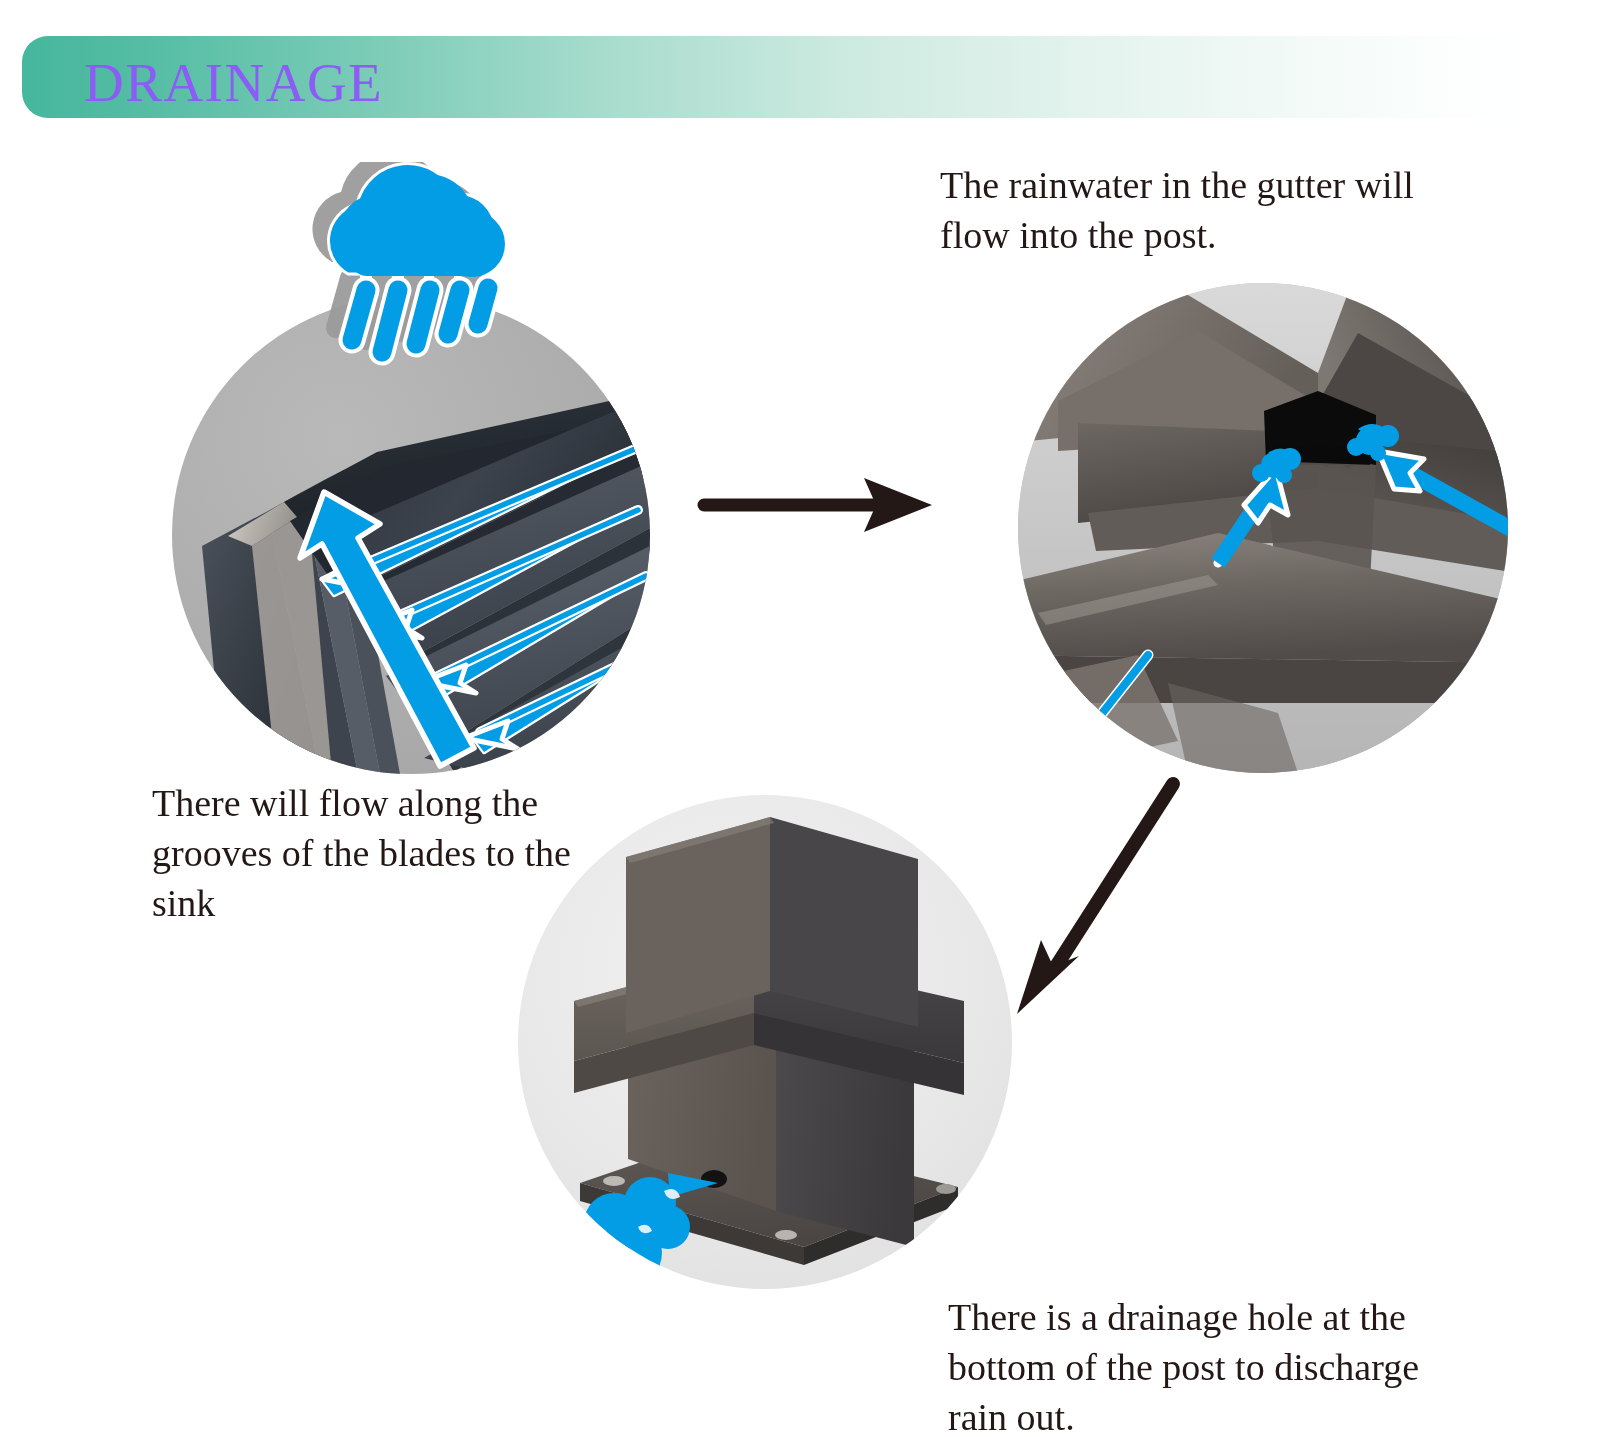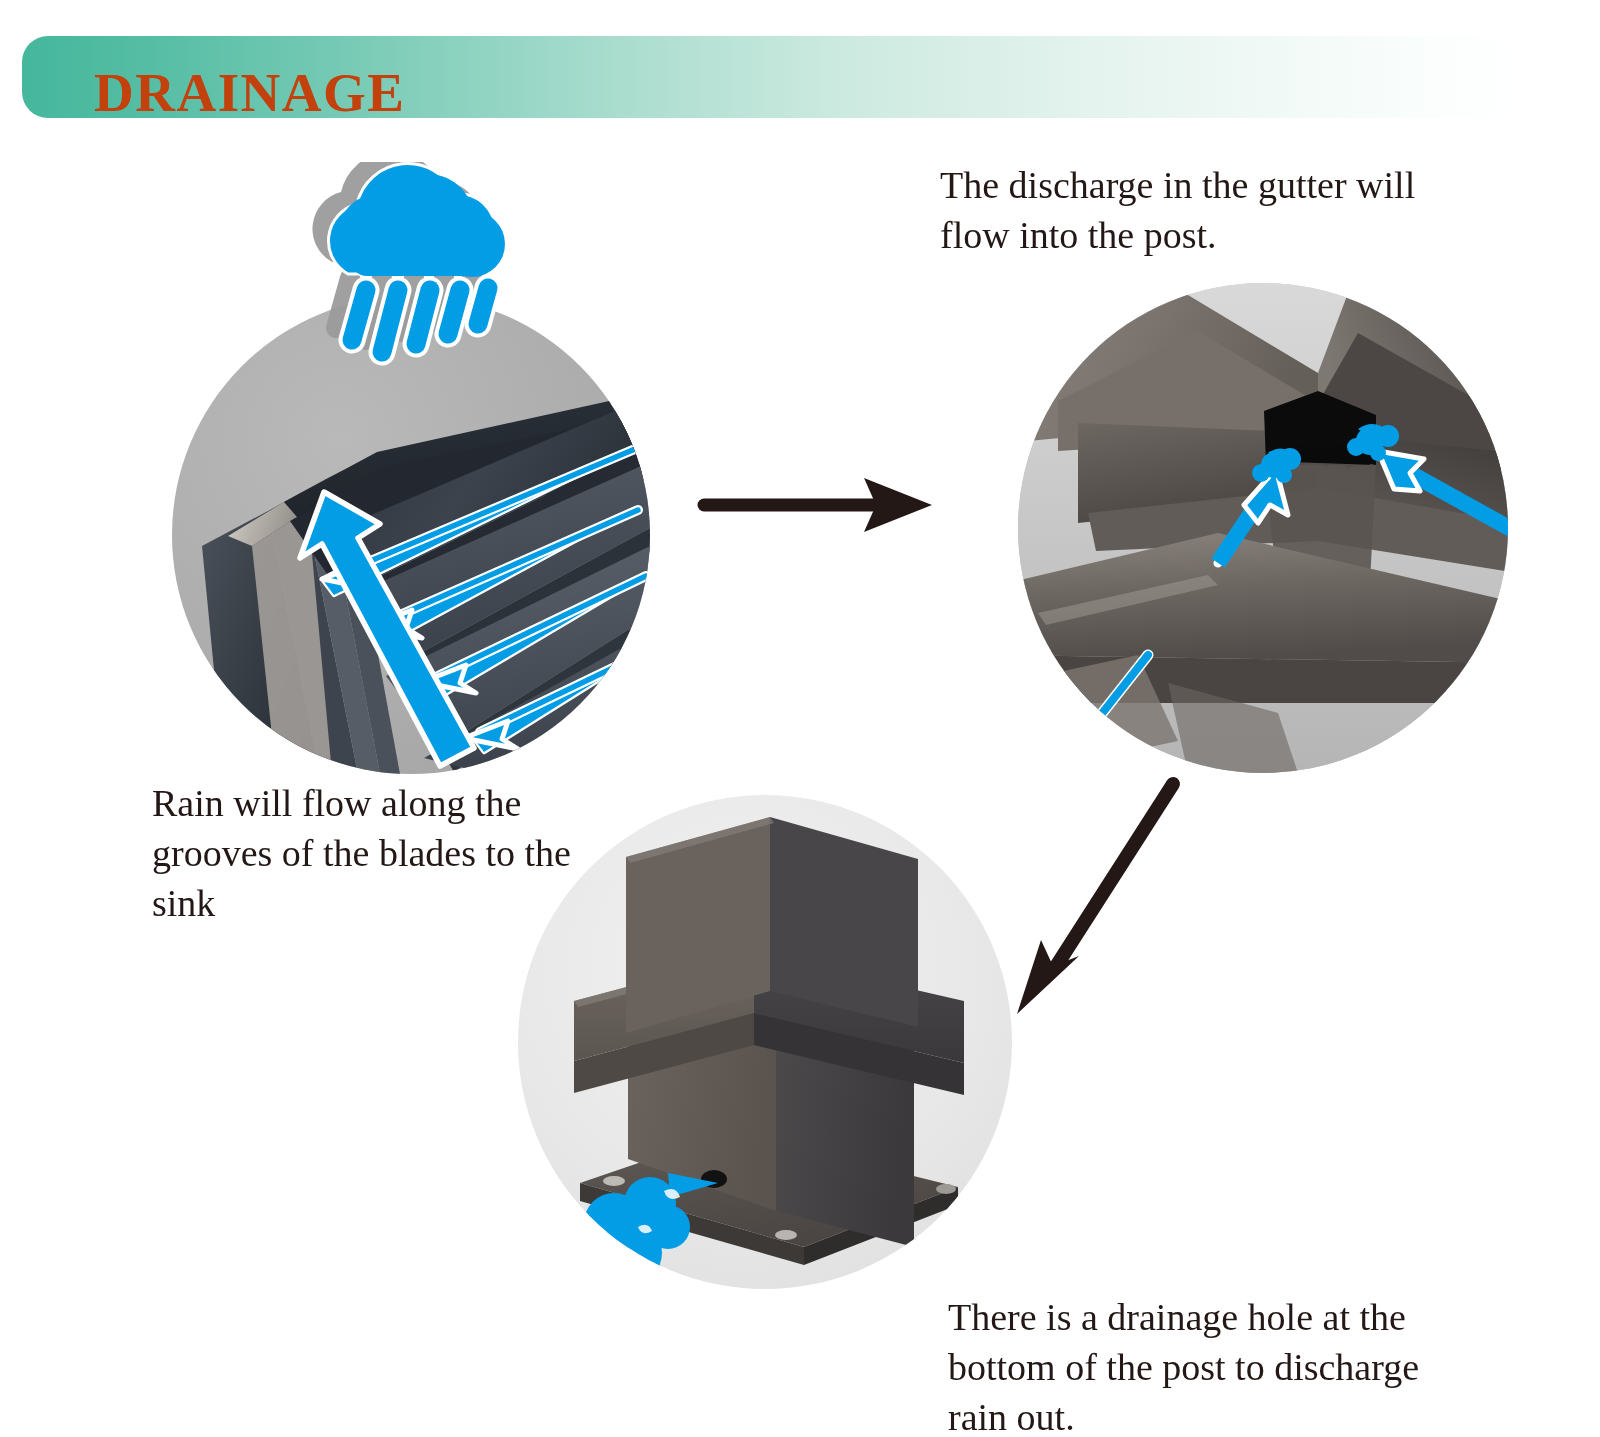--- a/index.html
+++ b/index.html
@@ -35,25 +35,25 @@
         #ffffff 100%);
     box-sizing: border-box;
   }
   #header-title {
     position: absolute;
     left: 78px;
     top: 38px;
     font-size: 55px;
     line-height: 78px;
     letter-spacing: 1.5px;
-    color: #c2410c;
+    color: #8b5cf6;
     font-family: "Liberation Serif", "DejaVu Serif", serif;
-    font-weight: bold;
+    font-weight: normal;
     white-space: nowrap;
-    margin: 16px;
+    margin: 6px;
   }
 
   
   .caption {
     position: absolute;
     color: #231815;
     font-size: 38px;
     line-height: 1.32;
     font-family: "Liberation Serif", "DejaVu Serif", serif;
     font-weight: normal;
@@ -447,15 +447,15 @@
       <g fill="#ffffff" opacity="0.85">
         <path d="M146,396 q12,-6 16,6 q-12,6 -16,-6 Z"></path>
         <path d="M120,432 q10,-6 14,4 q-10,6 -14,-4 Z"></path>
         <path d="M64,442 q8,-6 12,4 q-9,5 -12,-4 Z"></path>
         <ellipse cx="110" cy="484" rx="17" ry="8"></ellipse>
       </g>
     </g>
   </svg>
 </div>
 
-<p id="caption-top-right" class="caption">The discharge in the gutter will flow into the post.</p>
-<p id="caption-left" class="caption">Rain will flow along the grooves of the blades to the sink</p>
+<p id="caption-top-right" class="caption">The rainwater in the gutter will flow into the post.</p>
+<p id="caption-left" class="caption">There will flow along the grooves of the blades to the sink</p>
 <p id="caption-bottom" class="caption">There is a drainage hole at the bottom of the post to discharge rain out.</p>
 
 </body></html>

